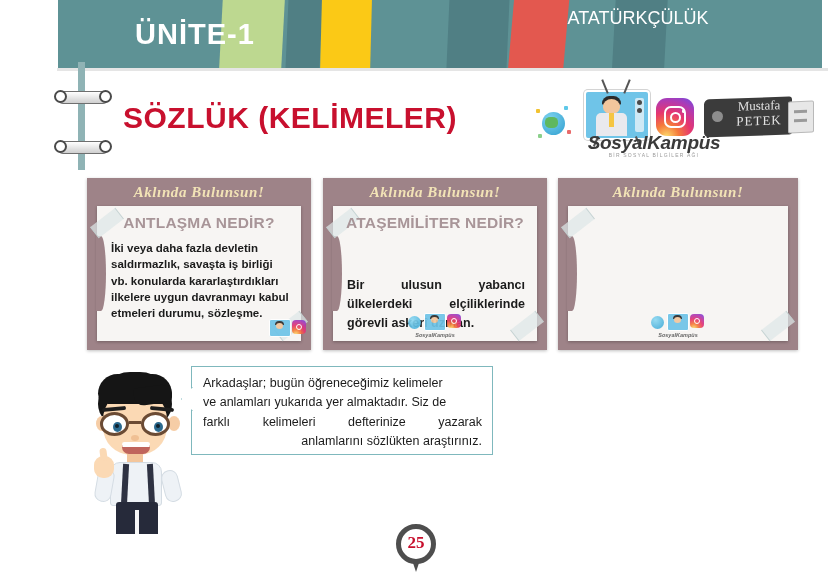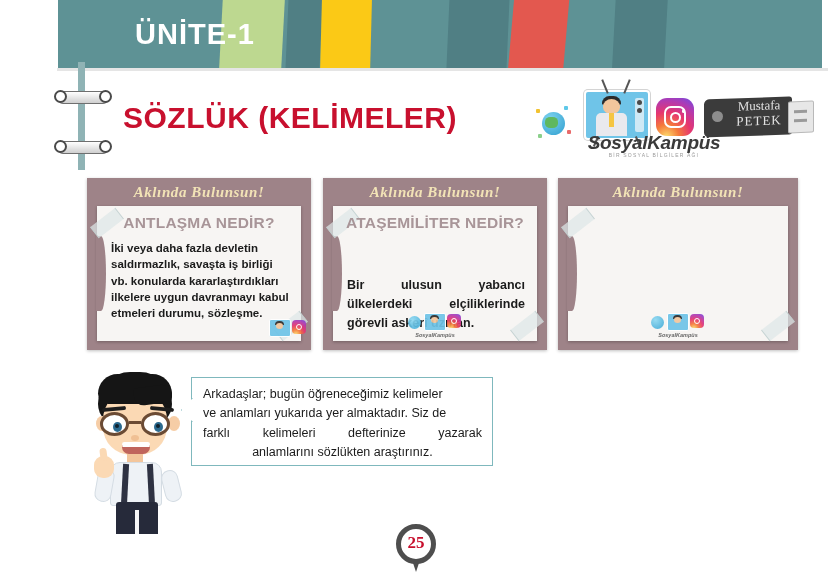--- a/index.html
+++ b/index.html
@@ -260,38 +260,38 @@
   }
   .ml-insta .r{position:absolute;left:4px;top:4px;width:6px;height:6px;border-radius:50%;border:1.3px solid #fff;box-sizing:border-box;}
   .ml-text{
     position:absolute;left:0;bottom:-1px;width:100%;text-align:center;
     font-size:5.5px;font-weight:bold;font-style:italic;color:#5b5b5b;
     font-family:"Liberation Sans", sans-serif;
   }
 
   
   .bubble{
-    position:absolute;left:191px;top:377px;width:302px;height:89px;
+    position:absolute;left:191px;top:366px;width:302px;height:89px;
     background:#ffffff;border:1px solid #7fb8bd;
     box-sizing:border-box;
   }
   .bubble .tail{
     position:absolute;left:-11px;top:20px;width:11px;height:22px;
     background:#ffffff;
     border-left:1px solid #7fb8bd;
     border-top:1px solid #7fb8bd;
     border-bottom:1px solid #7fb8bd;
     clip-path:polygon(0 50%,100% 0,100% 100%);
   }
   .bubble-text{
     position:absolute;left:11px;right:10px;top:7px;
     color:#1b1b1b;font-size:12.5px;line-height:1.55;text-align:justify;
     font-family:"Liberation Sans", sans-serif;
   }
-  .bubble-text .last{text-align:center;}
+  .bubble-text .last{text-align:right;}
 
   
   .boy{position:absolute;left:82px;top:372px;width:112px;height:160px;}
   .boy .hair-back{
     position:absolute;left:16px;top:0;width:74px;height:54px;
     background:#151515;border-radius:38px 38px 26px 26px;
   }
   .boy .ear-l,.boy .ear-r{
     position:absolute;top:44px;width:12px;height:15px;border-radius:50%;background:#f6cda6;
   }
@@ -412,20 +412,21 @@
   <div class="deco deco-dark d2"></div>
   <div class="deco deco-dark d3"></div>
   <div class="deco deco-dark d4"></div>
   <div class="deco deco-green"></div>
   <div class="deco deco-yellow"></div>
   <div class="deco deco-red"></div>
 
   <div class="unite-title">ÜNİTE-1</div>
 
   <div class="course-title">
+    <span class="l2">ATATÜRKÇÜLÜK</span>
   </div>
 </div>
 <div class="page-left-edge"></div>
 <div class="band-shadow"></div>
 
 <div class="spine"></div>
 <div class="ring ring-1"></div>
 <div class="ring ring-2"></div>
 
 <div class="slide-title">SÖZLÜK (KELİMELER)</div>

